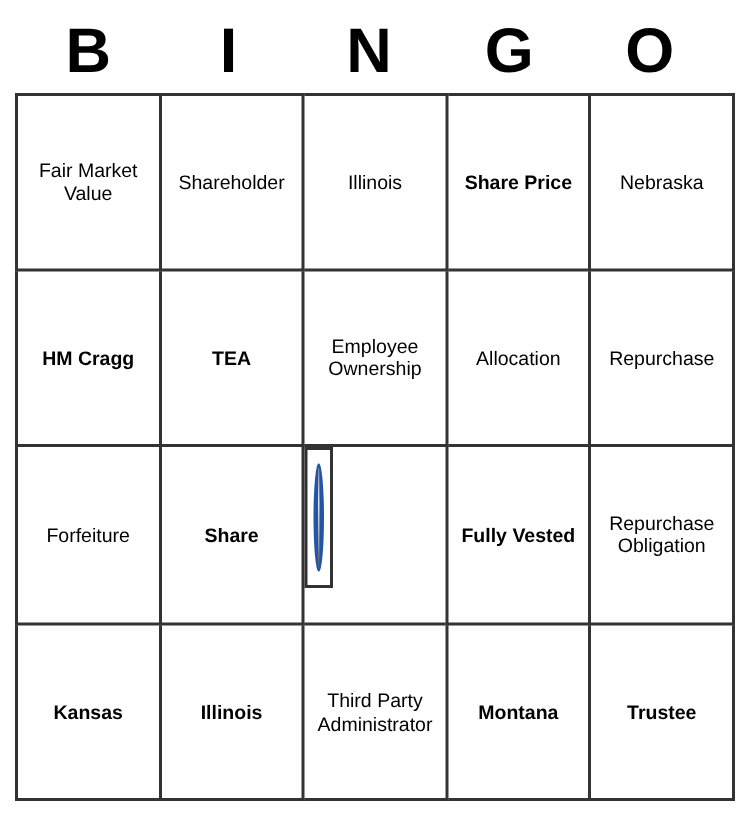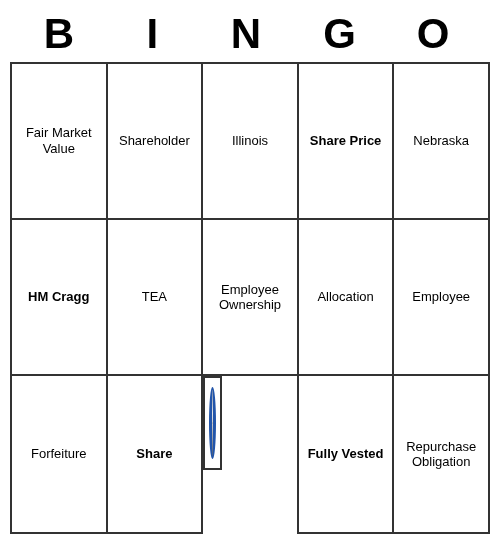--- a/index.html
+++ b/index.html
@@ -48,21 +48,21 @@
       line-height: 1.2;
     }
 
     .cell-large {
       font-size: 22px;
       font-weight: bold;
     }
 
     .cell-xl {
       font-size: 32px;
-      font-weight: normal;
+      font-weight: bold;
     }
 
     .cell-share-price {
       font-size: 22px;
       font-weight: bold;
       line-height: 1.2;
     }
 
     .cell-fully-vested {
       font-size: 20px;
@@ -118,21 +118,21 @@
         <td><span>Shareholder</span></td>
         <td><span>Illinois</span></td>
         <td class="cell-share-price"><span>Share Price</span></td>
         <td><span>Nebraska</span></td>
       </tr>
       <tr>
         <td class="cell-large"><span>HM Cragg</span></td>
         <td class="cell-xl"><span>TEA</span></td>
         <td><span>Employee Ownership</span></td>
         <td><span>Allocation</span></td>
-        <td><span>Employee</span></td>
+        <td><span>Repurchase</span></td>
       </tr>
       <tr>
         <td><span>Forfeiture</span></td>
         <td class="cell-large"><span>Share</span></td>
         <td class="free-space">
         <div class="circle-logo">
           <svg viewBox="0 0 60 60" xmlns="http://www.w3.org/2000/svg">
             <defs>
               <radialGradient id="sphereGrad" cx="35%" cy="35%" r="65%">
                 <stop offset="0%" stop-color="#f0f0f0"></stop>
@@ -142,14 +142,21 @@
             </defs>
             <circle cx="30" cy="30" r="28" fill="url(#sphereGrad)"></circle>
             <path d="M10,30 Q20,15 30,20 Q40,25 50,20" stroke="#2255aa" stroke-width="2.5" fill="none" stroke-linecap="round"></path>
             <path d="M8,36 Q18,22 30,26 Q42,30 52,24" stroke="#2255aa" stroke-width="2.5" fill="none" stroke-linecap="round"></path>
           </svg>
         </div>
         </td>
         <td class="cell-fully-vested"><span>Fully Vested</span></td>
         <td class="cell-small"><span>Repurchase Obligation</span></td>
       </tr>
+      <tr>
+        <td class="cell-large"><span>Kansas</span></td>
+        <td class="cell-large"><span>Illinois</span></td>
+        <td class="cell-small"><span>Third Party Administrator</span></td>
+        <td class="cell-large"><span>Montana</span></td>
+        <td class="cell-large"><span>Trustee</span></td>
+      </tr>
     </tbody>
 </table>
 
 </body></html>

